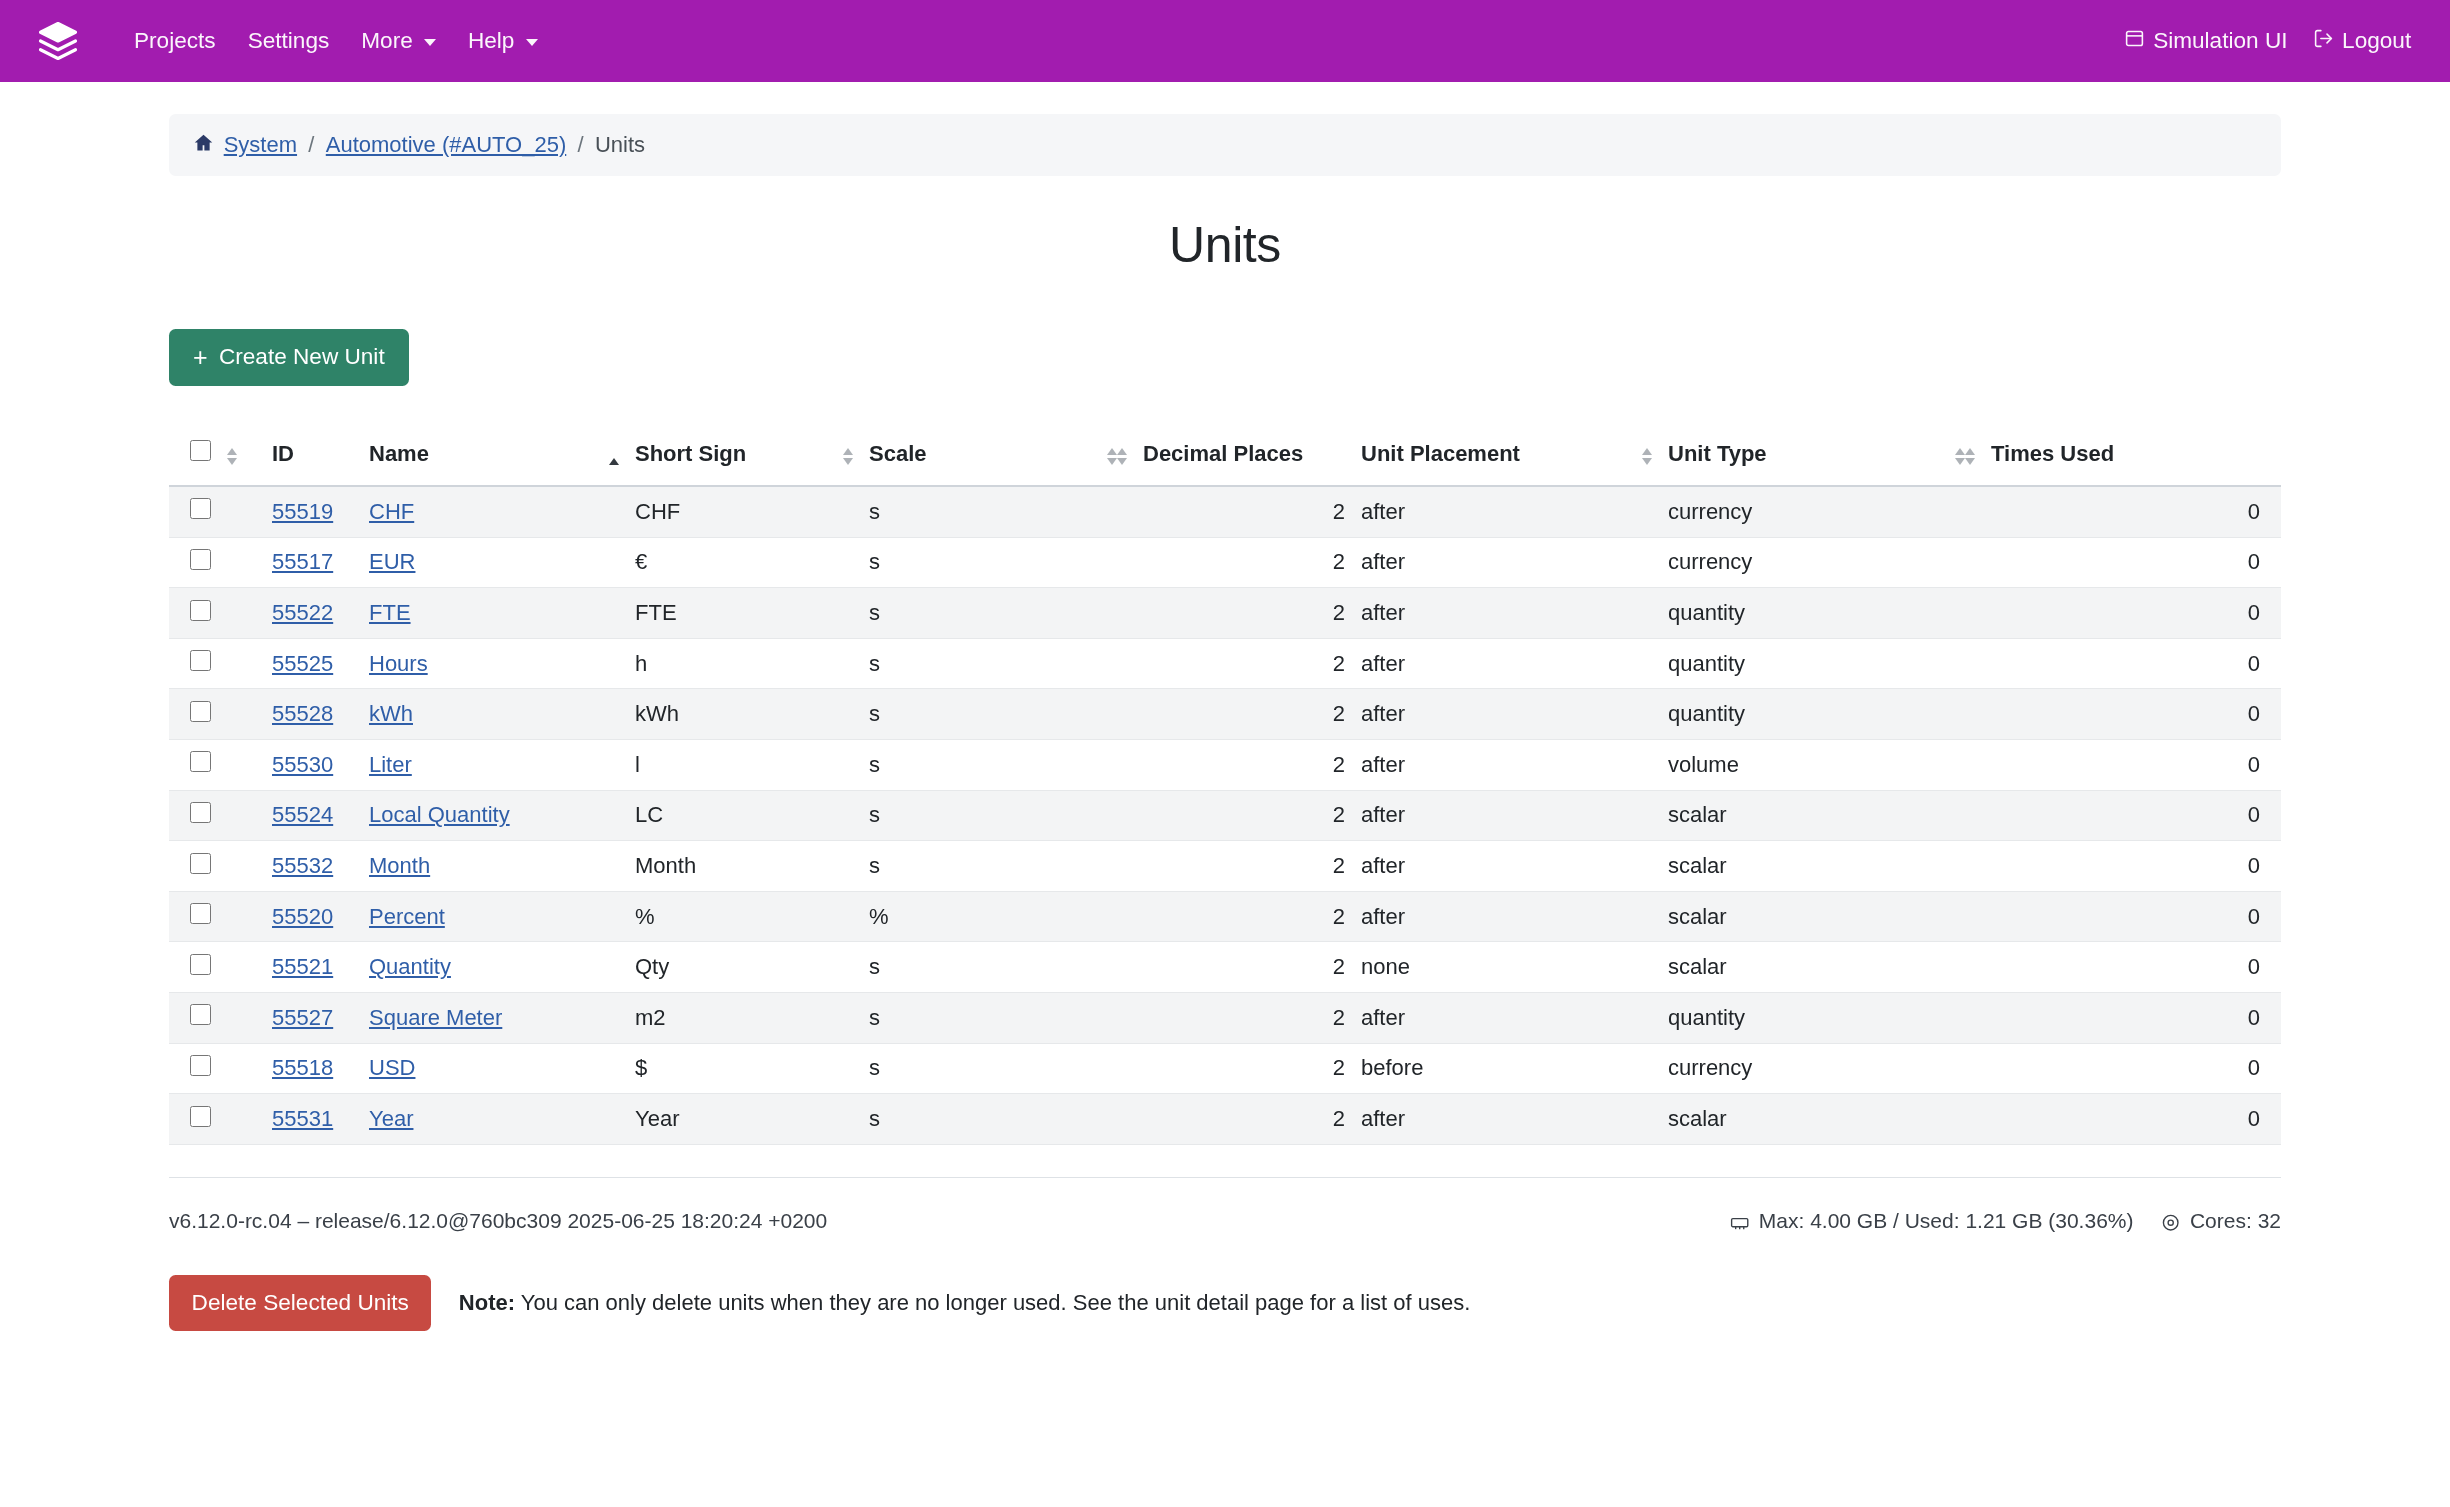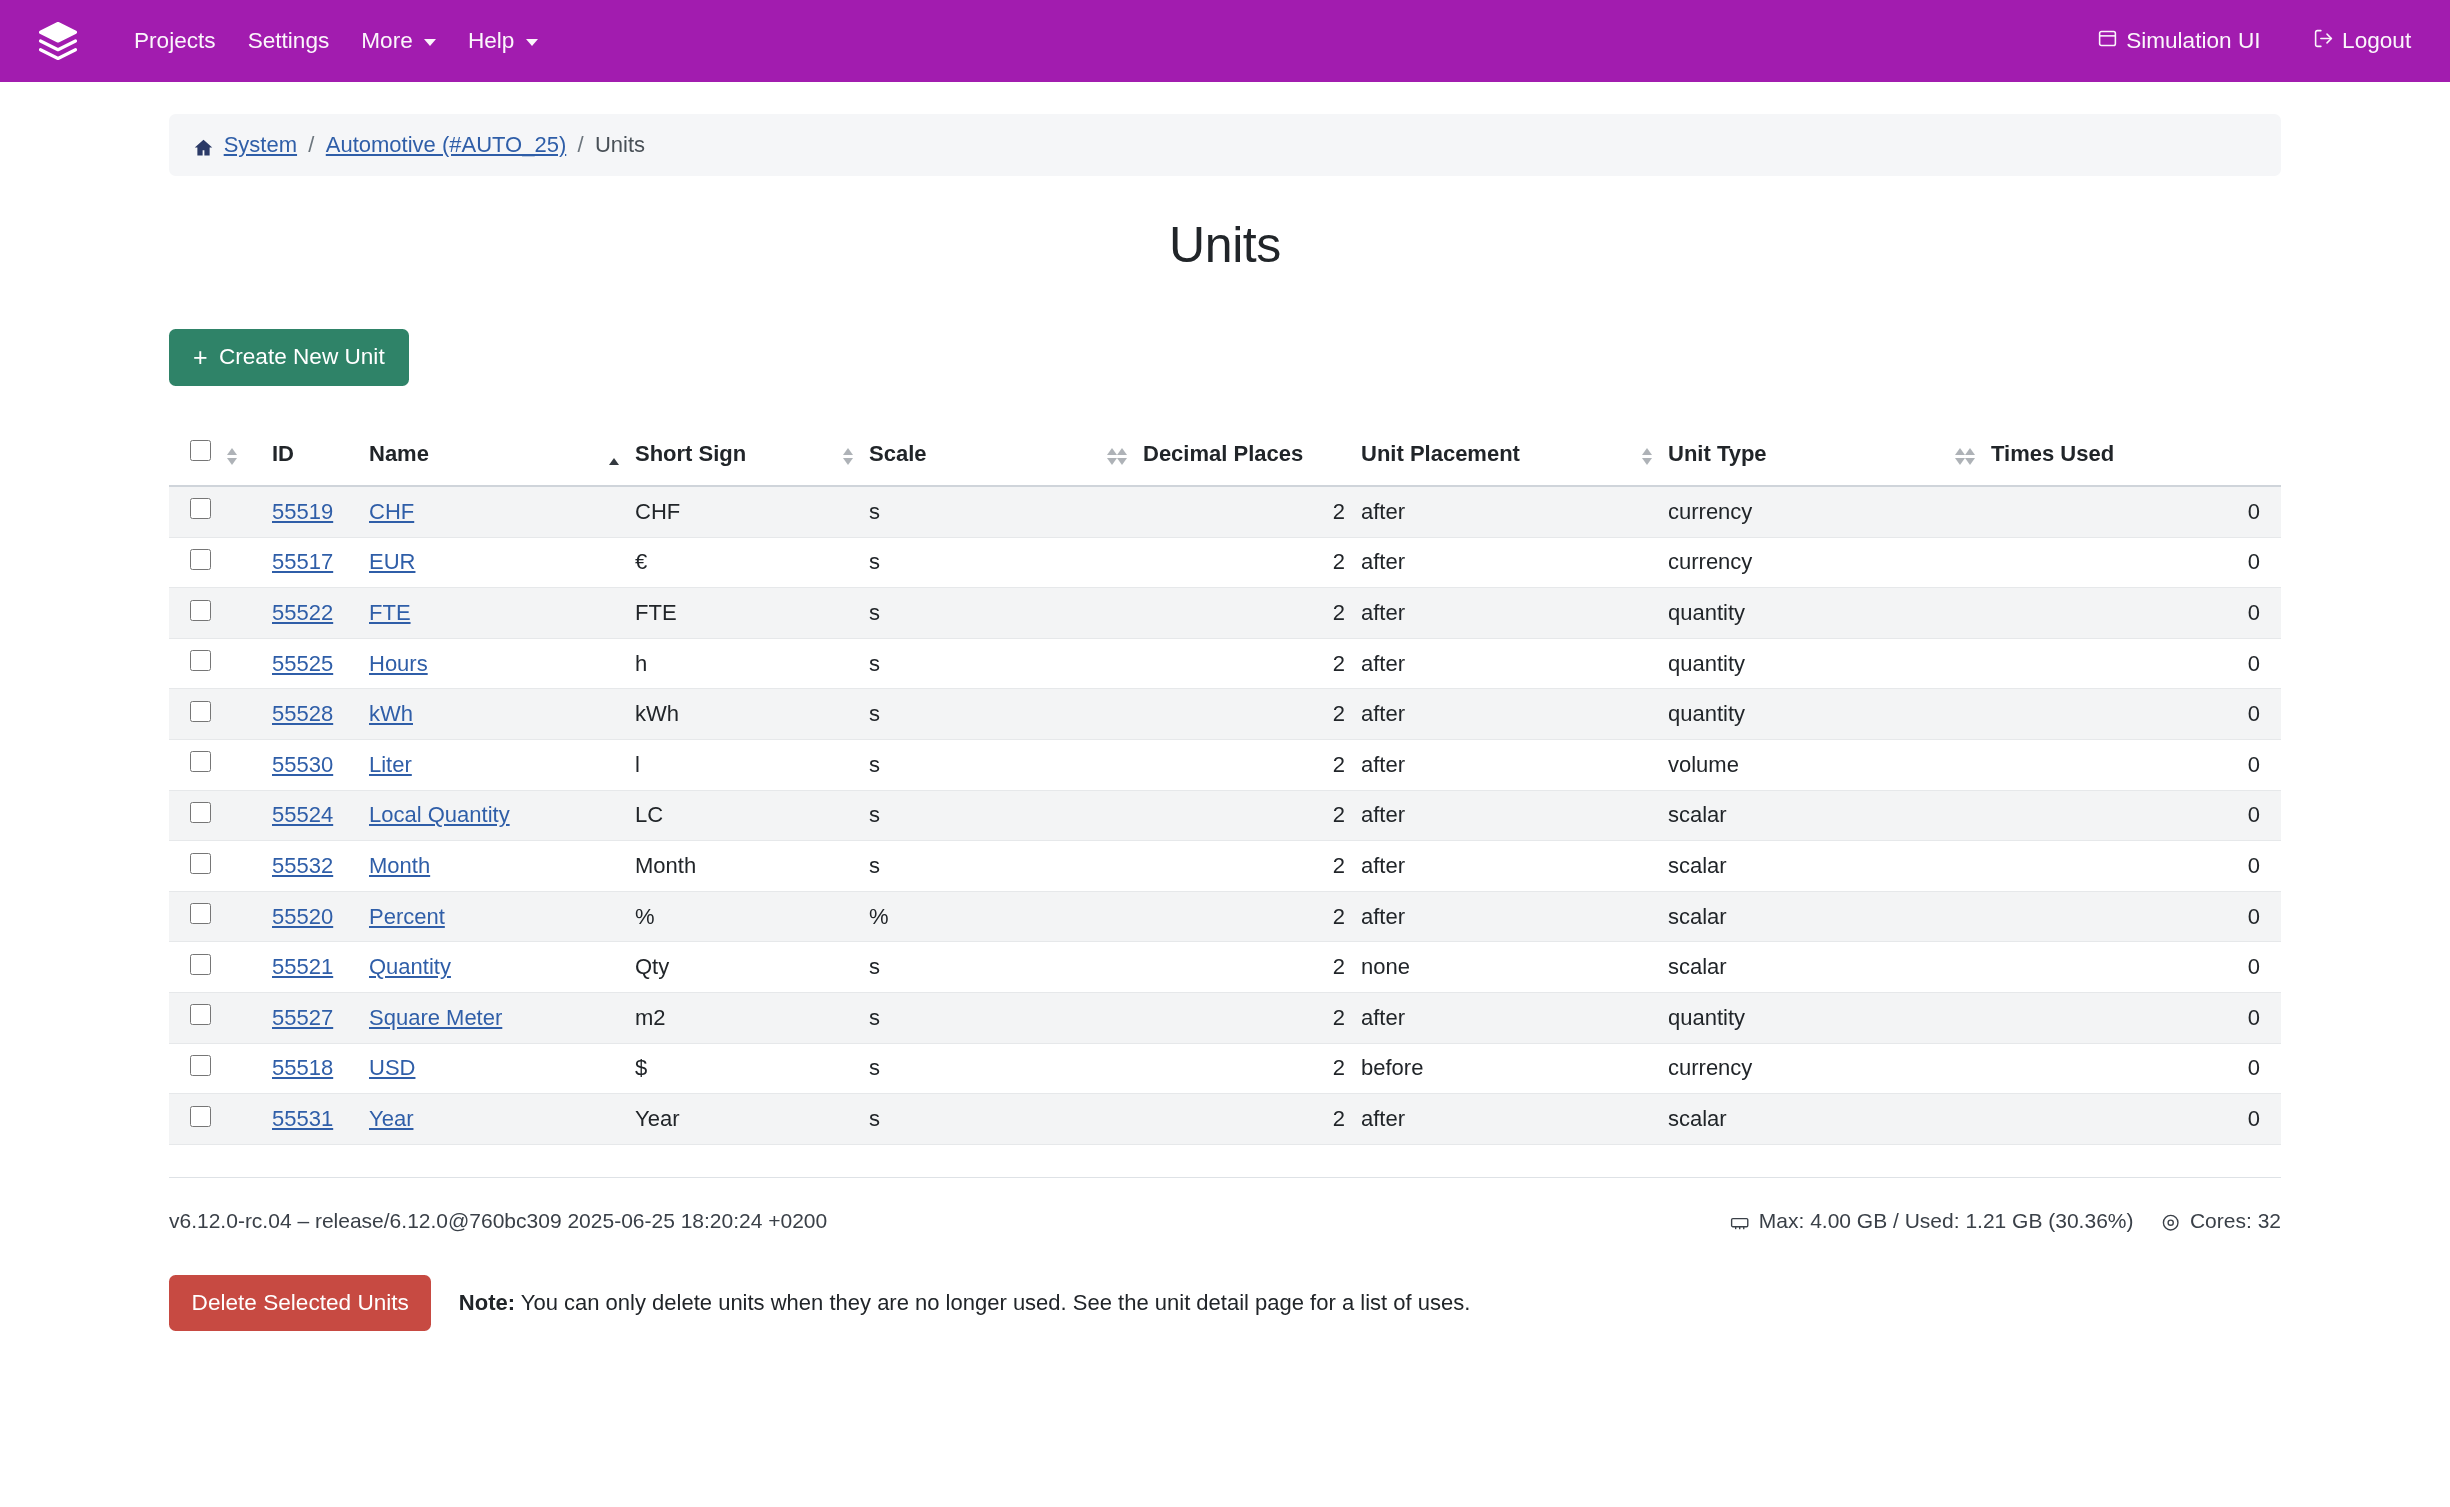--- a/index.html
+++ b/index.html
@@ -39,32 +39,32 @@
     display: inline-block;
     width: 0; height: 0;
     border-left: 6.5px solid transparent;
     border-right: 6.5px solid transparent;
     border-top: 7.3px solid #ffffff;
     margin-left: 3.2px;
     position: relative; top: 1.6px;
   }
   .nav-right {
     margin-left: auto;
-    display: flex; align-items: flex-start; gap: 43px;
+    display: flex; align-items: flex-start; gap: 16px;
   }
   .nav-right .nav-link { padding: 8px 4.8px; }
 
   
   .page-wrap { padding: 0 169px; }
   .breadcrumb-bar {
     margin-top: 32px;
     background: #f5f6f8;
     border-radius: 6.5px;
     padding: 18px 24px;
-    display: flex; align-items: flex-end;
+    display: flex; align-items: flex-start;
     font-size: 22px;
     color: #495057;
   }
   .breadcrumb-bar a {
     color: #2f5ea8;
     text-decoration: underline;
   }
   .bc-sep { margin: 0 11.3px; color: #6c757d; }
   .home-icon { margin-right: 9.7px; display: inline-flex; }
 

